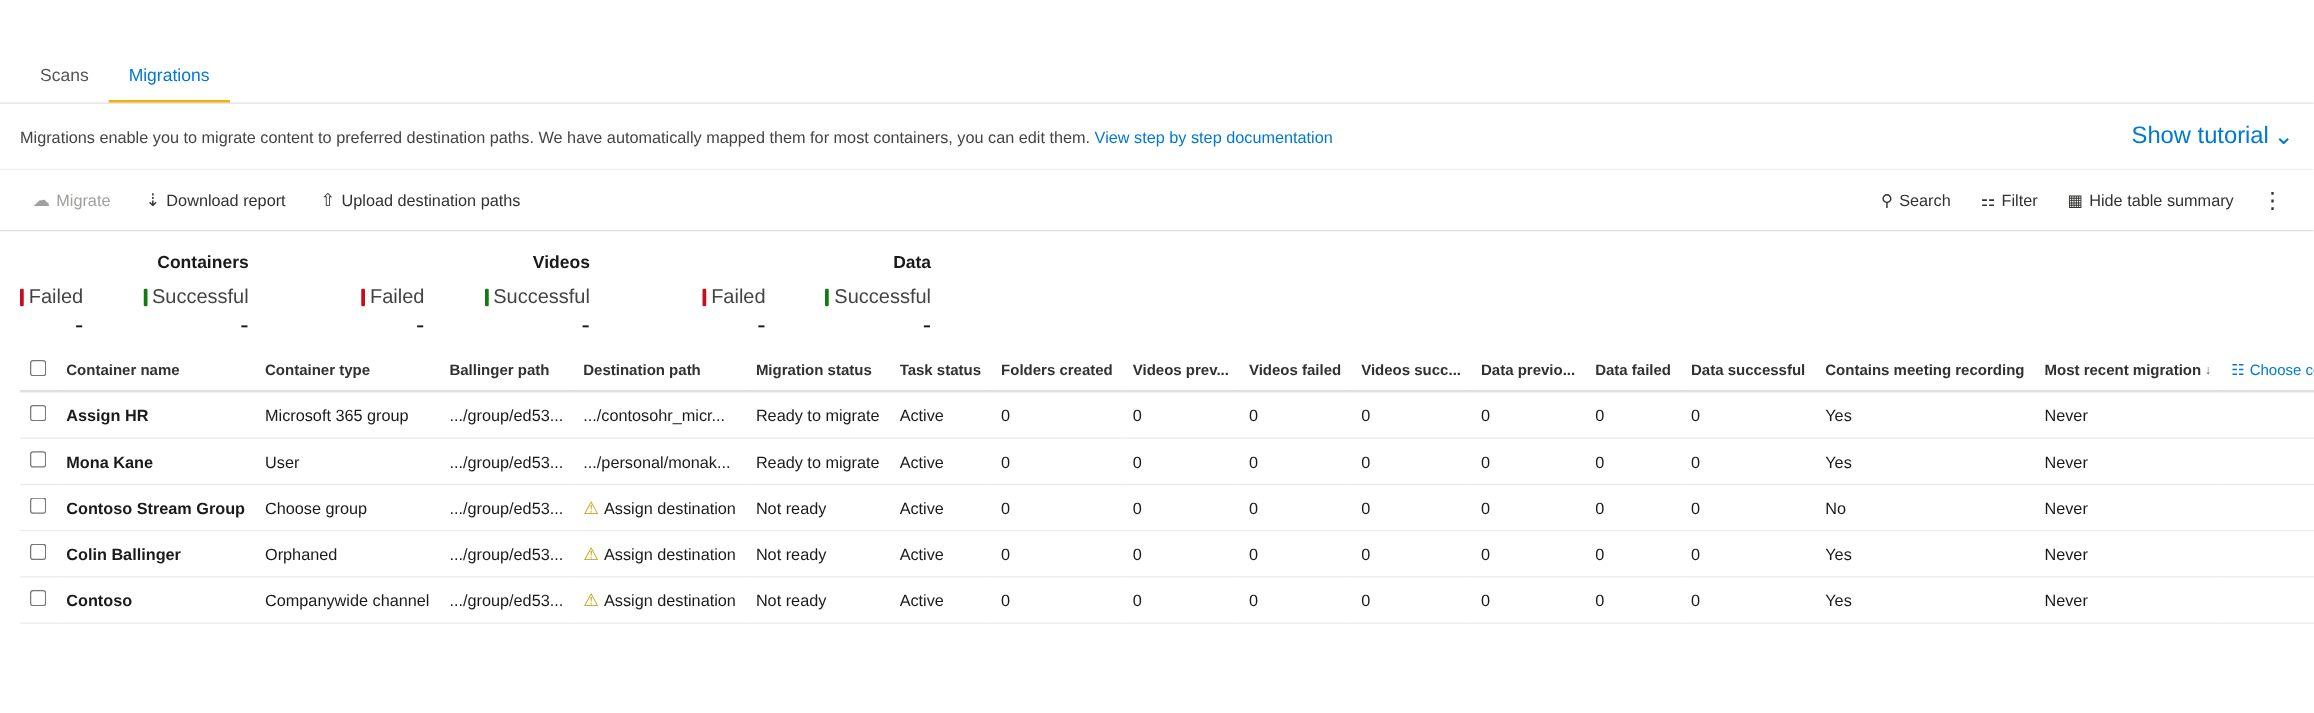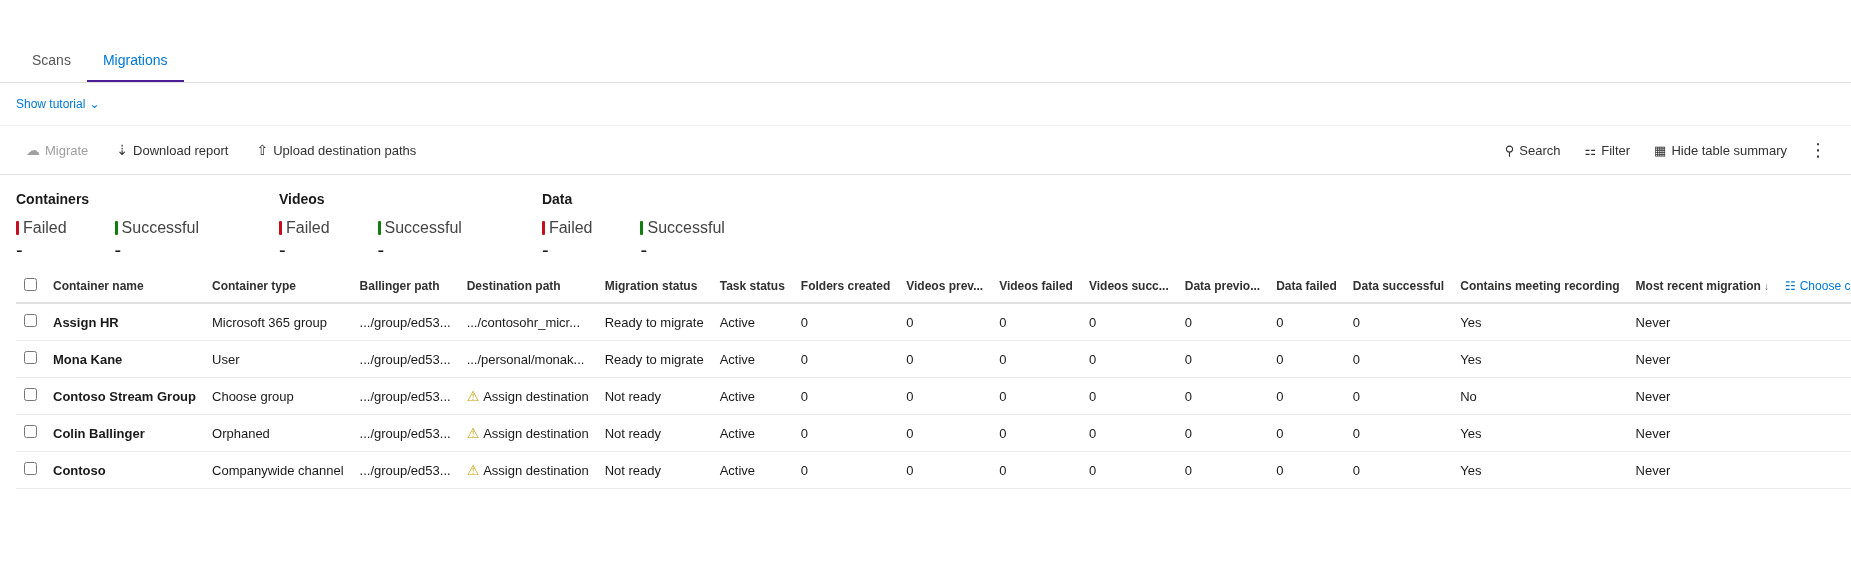--- a/index.html
+++ b/index.html
@@ -1,34 +1,34 @@
 <!DOCTYPE html>
 <html><head>
   <meta charset="utf-8">
   <style>
     * { box-sizing: border-box; margin: 0; padding: 0; }
     body { font-family: 'Segoe UI', sans-serif; font-size: 13px; color: #1a1a1a; background: #fff; overflow-x: auto; }
     
     .tabs { display: flex; gap: 0; border-bottom: 1px solid #e0e0e0; padding: 0 16px; margin-top: 40px; }
     .tab { padding: 12px 16px; cursor: pointer; font-size: 14px; color: #555; border-bottom: 2px solid transparent; }
-    .tab.active { color: #0078d4; border-bottom: 2px solid #4c1d95; font-weight: 500; }
+    .tab.active { color: #0078d4; border-bottom: 2px solid #eab308; font-weight: 500; }
 
     .info-bar { display: flex; align-items: center; justify-content: space-between; padding: 14px 16px; font-size: 13px; color: #444; border-bottom: 1px solid #f0f0f0; }
     .info-bar-text a { color: #0078d4; text-decoration: none; }
-    .show-tutorial { color: #0078d4; font-size: 12px; cursor: pointer; display: flex; align-items: center; gap: 4px; white-space: nowrap; }
+    .show-tutorial { color: #0078d4; font-size: 19px; cursor: pointer; display: flex; align-items: center; gap: 4px; white-space: nowrap; }
 
     .toolbar { display: flex; align-items: center; justify-content: space-between; padding: 10px 16px; border-bottom: 1px solid #e0e0e0; }
     .toolbar-left { display: flex; align-items: center; gap: 8px; }
     .toolbar-btn { display: flex; align-items: center; gap: 5px; padding: 6px 10px; background: none; border: none; cursor: pointer; color: #323130; font-size: 13px; border-radius: 2px; }
     .toolbar-btn.disabled { color: #a19f9d; cursor: default; }
     .toolbar-right { display: flex; align-items: center; gap: 4px; }
     .toolbar-right .toolbar-btn { gap: 5px; }
 
     .summary-section { padding: 16px 16px 8px 16px; }
-    .summary-groups { display: flex; gap: 0; }
+    .summary-groups { display: flex; gap: 10px; text-align: right; }
     .summary-group { margin-right: 80px; }
     .summary-group-title { font-size: 14px; font-weight: 600; color: #1a1a1a; margin-bottom: 12px; }
     .summary-items { display: flex; gap: 48px; }
     .summary-item { display: flex; flex-direction: column; }
     .summary-item-label { font-size: 16px; color: #444; display: flex; align-items: center; gap: 4px; }
     .summary-item-value { font-size: 20px; font-weight: 400; color: #1a1a1a; margin-top: 2px; }
     .status-bar { width: 3px; height: 14px; display: inline-block; border-radius: 1px; }
     .status-bar.red { background: #c50f1f; }
     .status-bar.green { background: #107c10; }
 
@@ -48,20 +48,24 @@
   </style>
 </head>
 <body>
 
 <div class="tabs">
   <div class="tab" id="tab-scans">Scans</div>
   <div class="tab active" id="tab-migrations">Migrations</div>
 </div>
 
 <div class="info-bar">
+  <div class="info-bar-text">
+    <span>Migrations enable you to migrate content to preferred destination paths. We have automatically mapped them for most containers, you can edit them.</span>
+    <a href="#">View step by step documentation</a>
+  </div>
   <div class="show-tutorial">
     <span>Show tutorial</span>
     <span>⌄</span>
   </div>
 </div>
 
 <div class="toolbar">
   <div class="toolbar-left">
     <button class="toolbar-btn disabled">
       <span style="font-size:14px;">☁</span>

